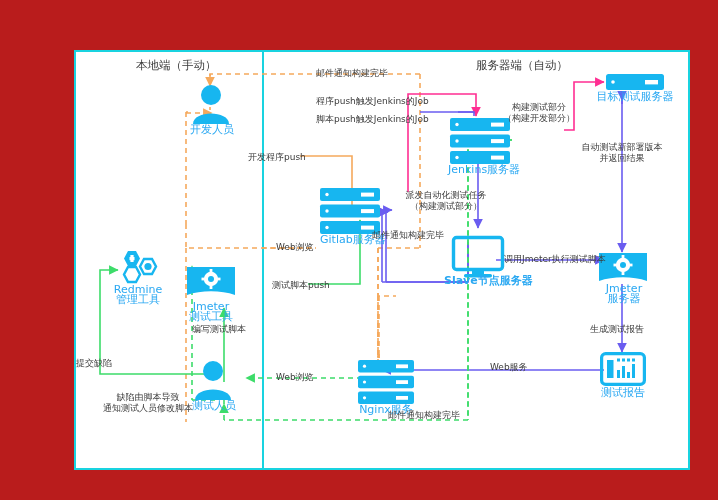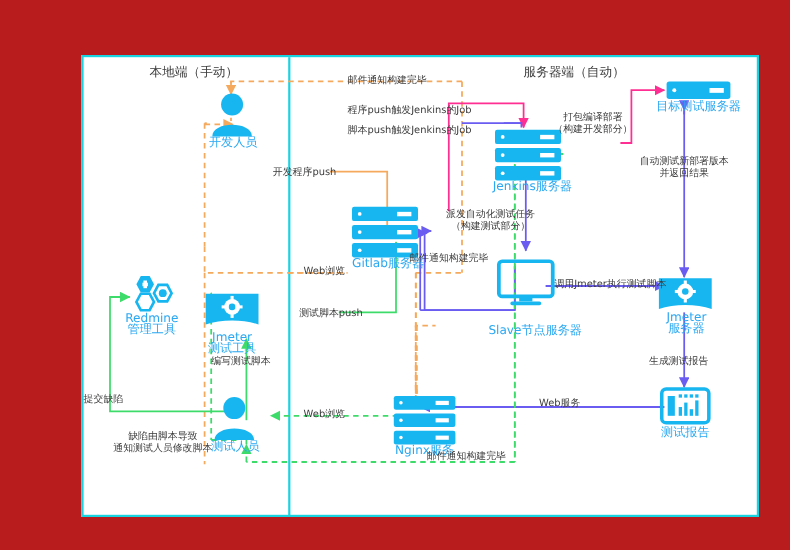--- a/index.html
+++ b/index.html
@@ -233,21 +233,21 @@
     </div>
     <div class="nodelabel" style="left:372px;top:113px;width:64px;">Jenkins服务器</div>
 
     <div class="node" style="left:376px;top:184px;">
       <svg width="52" height="42" viewBox="0 0 52 42">
         <rect x="1.5" y="1.5" width="49" height="32" rx="3" fill="none" stroke="#17b6f0" stroke-width="3.4"></rect>
         <rect x="20" y="33" width="12" height="5" fill="#17b6f0"></rect>
         <rect x="12" y="38" width="28" height="3.4" rx="1.6" fill="#17b6f0"></rect>
       </svg>
     </div>
-    <div class="nodelabel" style="left:368px;top:244px;width:70px;">Slave节点服务器</div>
+    <div class="nodelabel" style="left:368px;top:224px;width:70px;font-weight:bold;">Slave节点服务器</div>
 
     <div class="node" style="left:530px;top:22px;">
       <svg width="58" height="16" viewBox="0 0 58 16">
         <rect x="0" y="0" width="58" height="16" rx="2.5" fill="#17b6f0"></rect>
         <circle cx="7" cy="8" r="1.8" fill="#fff"></circle>
         <rect x="39" y="6" width="13" height="4.4" fill="#fff"></rect>
       </svg>
     </div>
     <div class="nodelabel" style="left:520px;top:40px;width:78px;">目标测试服务器</div>
 
@@ -285,21 +285,21 @@
     <div class="nodelabel" style="left:522px;top:336px;width:50px;">测试报告</div>
 
     <div class="lbl" style="left:240px;top:16px;">邮件通知构建完毕</div>
     <div class="lbl" style="left:240px;top:44px;">程序push触发Jenkins的Job</div>
     <div class="lbl" style="left:240px;top:62px;">脚本push触发Jenkins的Job</div>
 
 
     <div class="lbl" style="left:172px;top:100px;">开发程序push</div>
 
     <div class="lbl" style="left:420px;top:50px;width:86px;">
-      <div>打包编译部署</div>
+      <div>构建测试部分</div>
       <div>（构建开发部分）</div>
     </div>
 
     <div class="lbl" style="left:322px;top:138px;width:96px;">
       <div>派发自动化测试任务</div>
       <div>（构建测试部分）</div>
     </div>
 
     <div class="lbl" style="left:500px;top:90px;width:92px;">
       <div>自动测试新部署版本</div>

